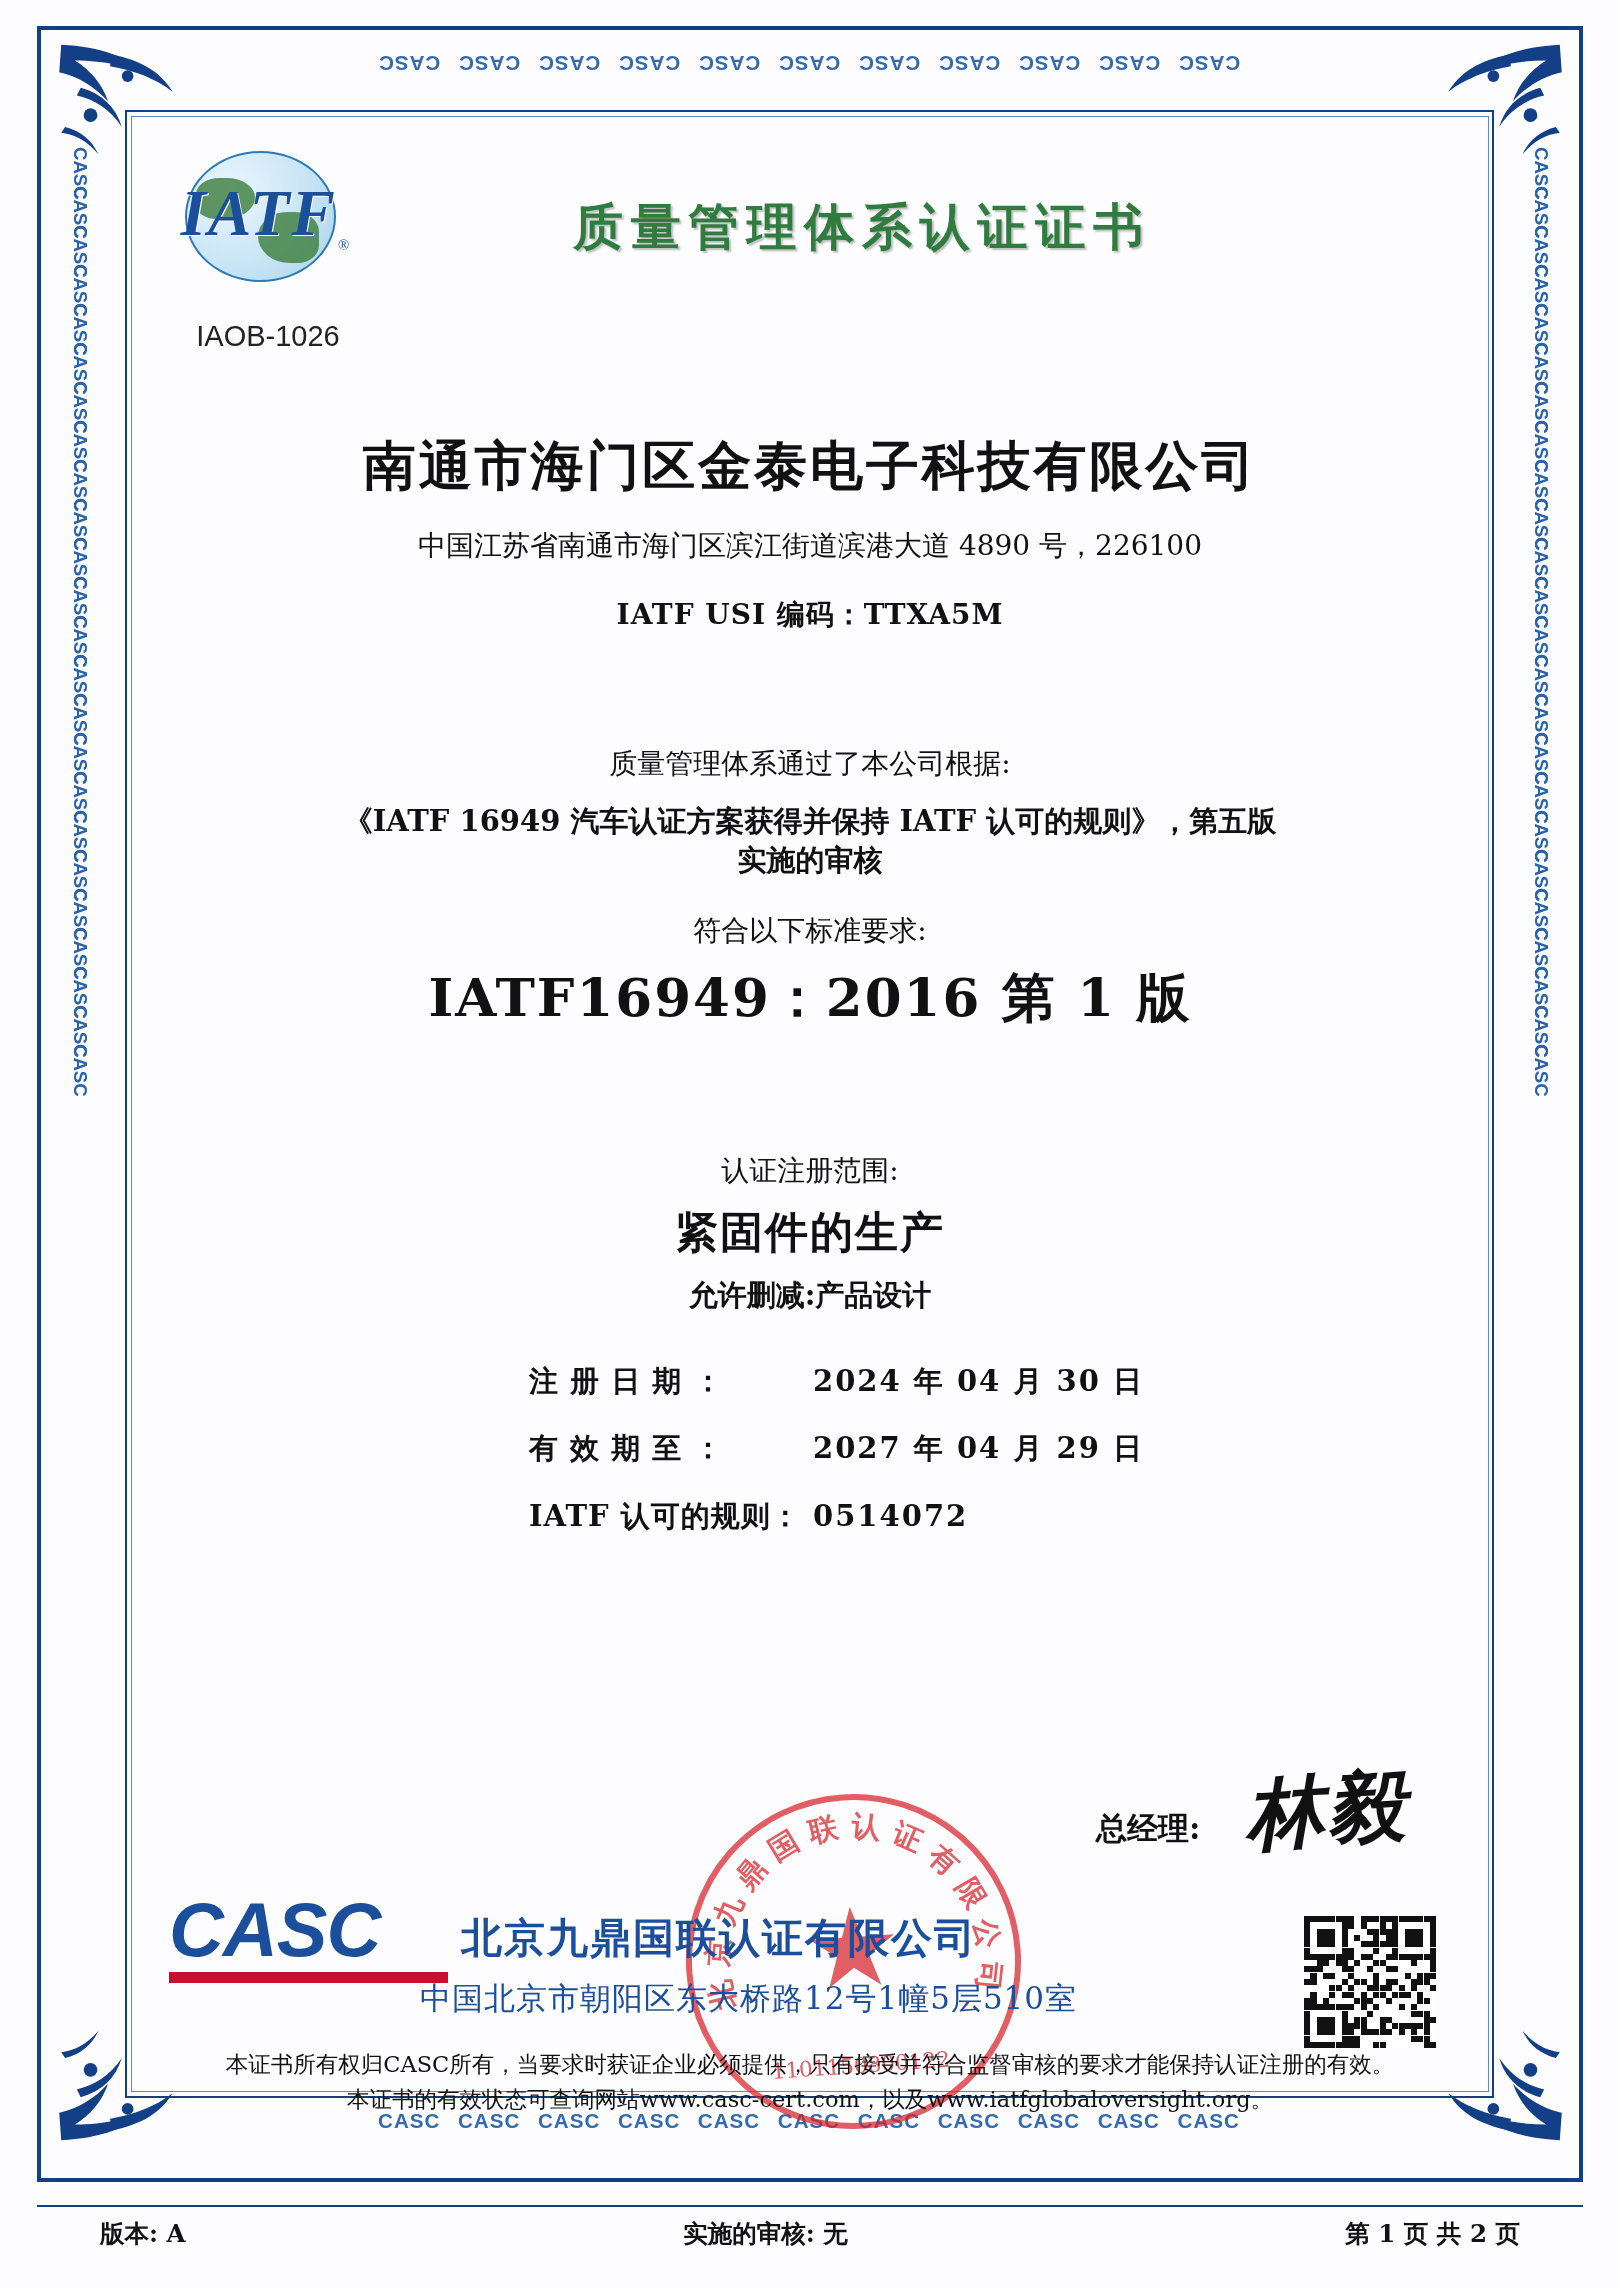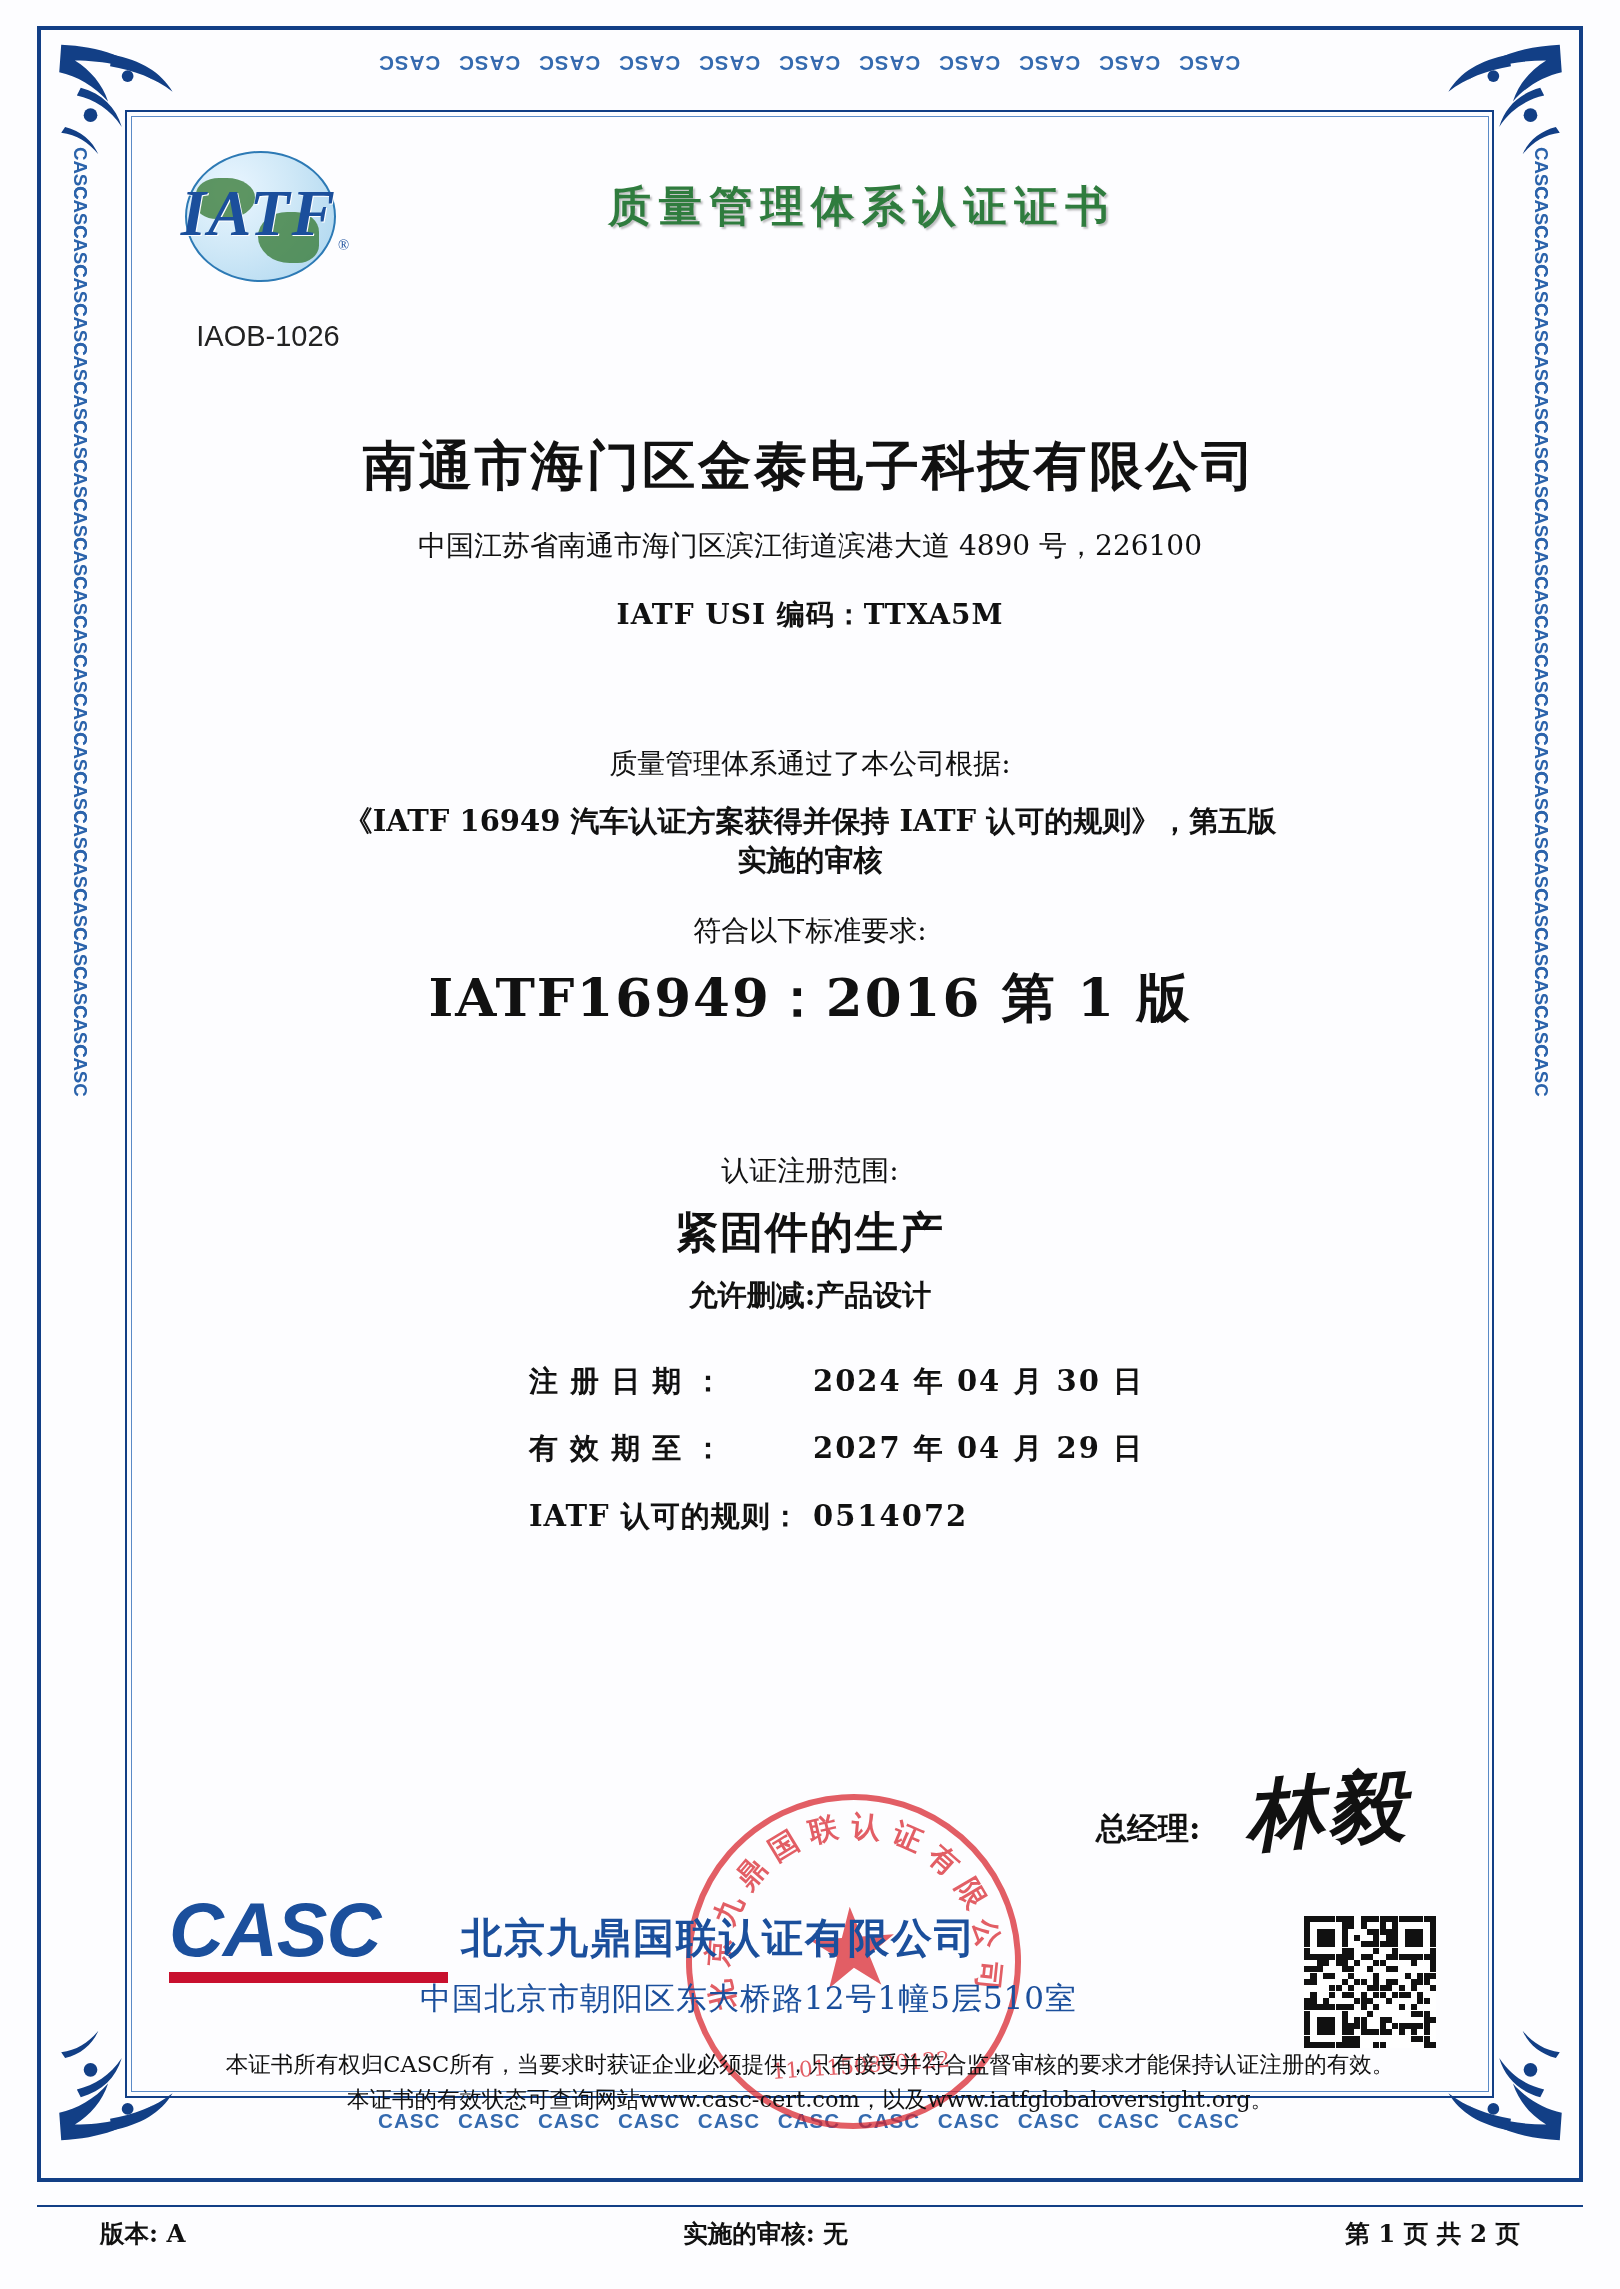--- a/index.html
+++ b/index.html
@@ -143,26 +143,26 @@
     left: 165px; top: 320px;
     width: 206px;
     text-align: center;
     font-family: "Liberation Sans", sans-serif;
     font-size: 29px;
     color: #222;
   }
 
   .main-title {
     position: absolute;
-    left: 372px; top: 178px;
+    left: 372px; top: 194px;
     width: 980px;
     text-align: center;
     font-family: "DejaVu Serif", serif;
     font-weight: bold;
-    font-size: 43px;
+    font-size: 50px;
     letter-spacing: 7.8px;
     color: #2f7c3e;
     text-shadow: 2px 2px 2px rgba(0,0,0,.25);
   }
 
   
   .ctr { position: absolute; width: 1358px; left: 131px; text-align: center; }
 
   .t-attest { top: 348px; font-size: 29px; color: #111; font-family: "DejaVu Serif", serif; }
   .t-company {

